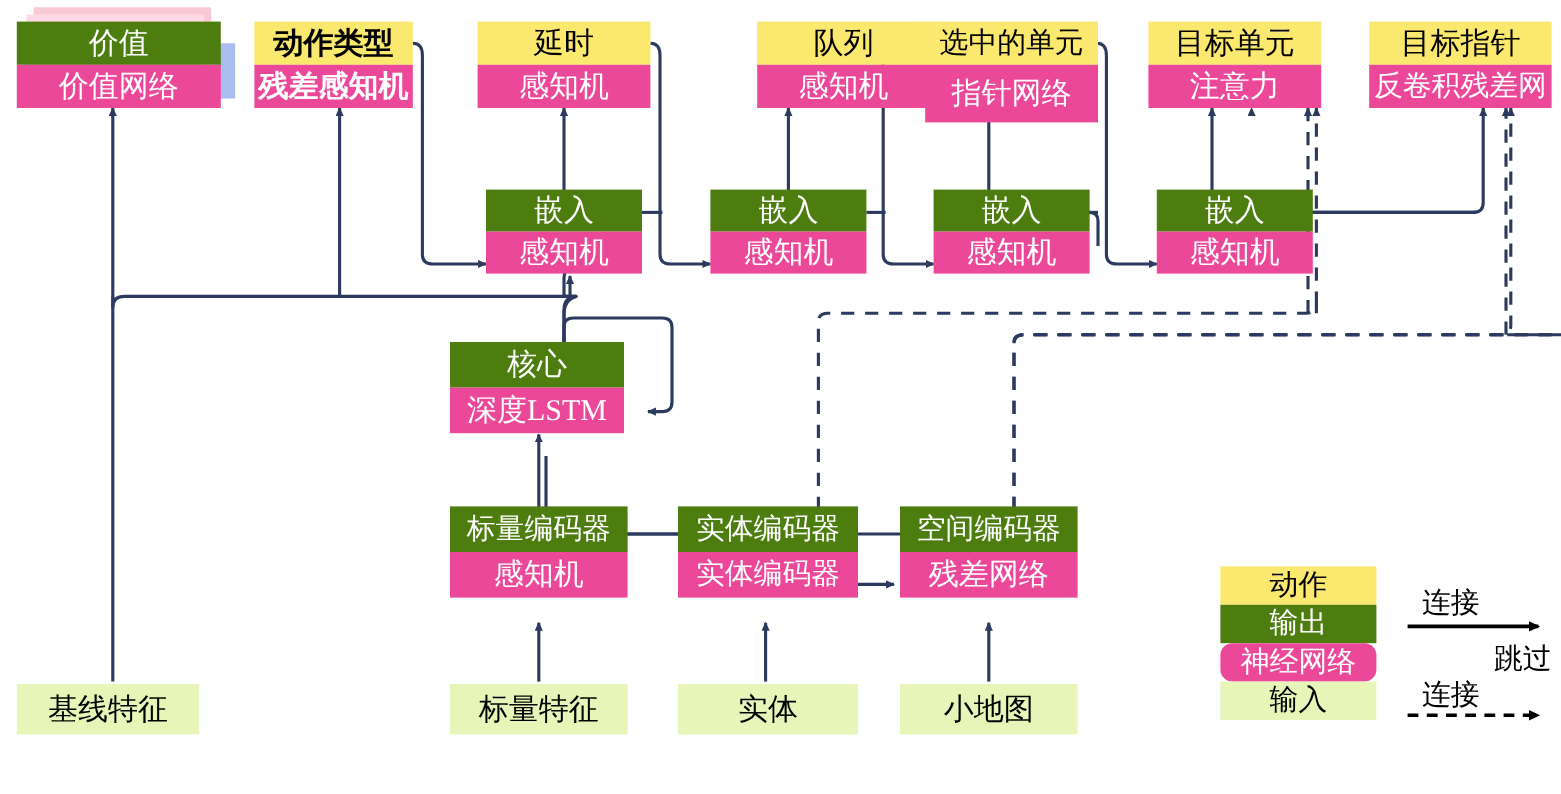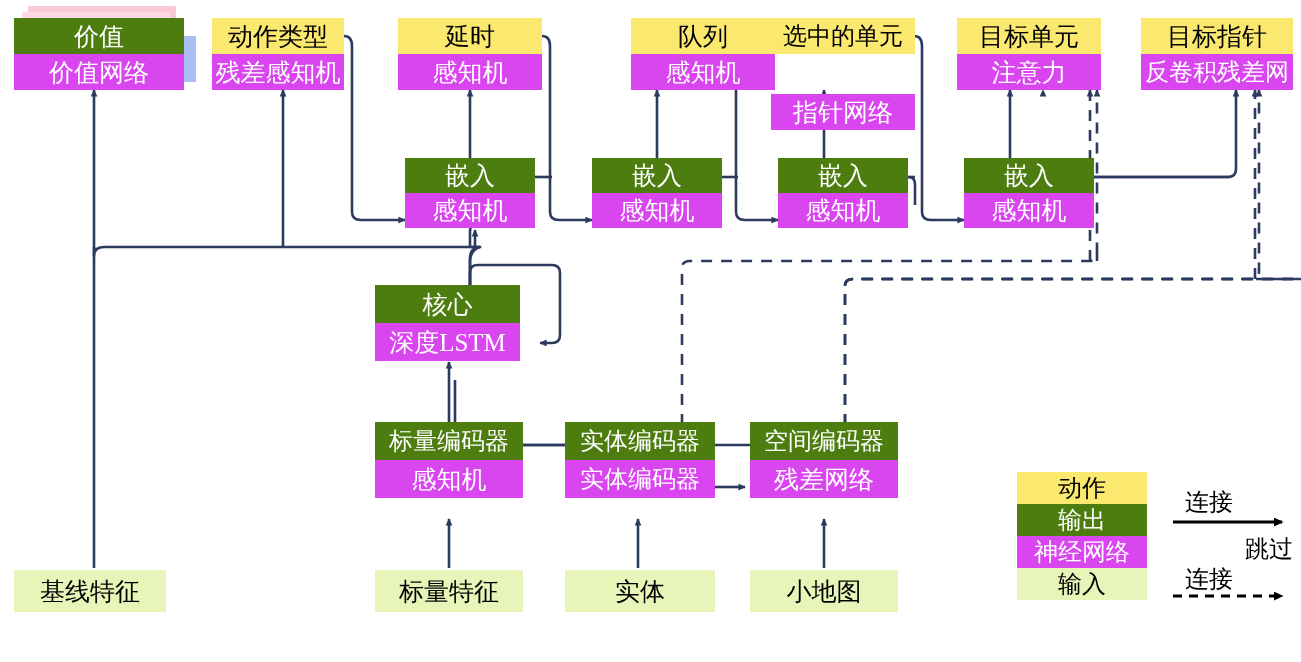--- a/index.html
+++ b/index.html
@@ -4,21 +4,21 @@
 <style>
   html,body{margin:0;padding:0;background:#ffffff;}
   body{width:1301px;height:662px;font-family:"Liberation Serif","DejaVu Serif",serif;}
   #stage{position:relative;width:1301px;height:662px;overflow:hidden;background:#fff;}
   svg#wires{position:absolute;left:0;top:0;width:1301px;height:662px;}
   .node{position:absolute;box-sizing:border-box;}
   .cell{display:flex;align-items:center;justify-content:center;text-align:center;
         box-sizing:border-box;white-space:nowrap;line-height:1;letter-spacing:0px;}
   .top-action{background:#fbe96f;color:#000000;}
   .top-output{background:#4d7c0f;color:#ffffff;}
-  .net{background:#d946ef;color:#ffffff;}
+  .net{background:#ec4899;color:#ffffff;}
   .input{background:#e8f5b8;color:#000000;}
   .ghost{position:absolute;border-radius:1px;}
   .legend{position:absolute;}
   .legend .cell{justify-content:center;}
   .lg-label{position:absolute;text-align:left;color:#000;white-space:nowrap;}
 </style>
 </head>
 <body>
 
 <div id="stage">
@@ -101,38 +101,38 @@
   </svg>
 
   <div class="ghost" style="left:28px;top:6px;width:148px;height:26px;background:#f9c9d6;"></div>
   <div class="ghost" style="left:22px;top:12px;width:148px;height:70px;background:#ffd9e4;"></div>
   <div class="ghost" style="left:182px;top:36px;width:14px;height:46px;background:#aabcf0;"></div>
   <div class="node" style="left:14px;top:18px;width:170px;height:72px;">
     <div class="cell top-output" style="width:170px;height:36px;font-size:25px;">价值</div>
     <div class="cell net" style="width:170px;height:36px;font-size:25px;">价值网络</div>
   </div>
 
-  <div class="node" style="left:212px;top:18px;width:144px;height:72px;">
+  <div class="node" style="left:212px;top:18px;width:144px;height:72px;font-weight:bold;">
     <div class="cell top-action" style="width:132px;height:36px;font-size:25px;">动作类型</div>
     <div class="cell net" style="width:132px;height:36px;font-size:25px;text-align:center;">残差感知机</div>
   </div>
 
   <div class="node" style="left:398px;top:18px;width:144px;height:72px;">
     <div class="cell top-action" style="width:144px;height:36px;font-size:25px;">延时</div>
     <div class="cell net" style="width:144px;height:36px;font-size:25px;">感知机</div>
   </div>
 
   <div class="node" style="left:585px;top:18px;width:144px;height:72px;margin-left:46px;">
     <div class="cell top-action" style="width:144px;height:36px;font-size:25px;">队列</div>
     <div class="cell net" style="width:144px;height:36px;font-size:25px;">感知机</div>
   </div>
 
   <div class="node" style="left:771px;top:18px;width:144px;height:72px;">
     <div class="cell top-action" style="width:144px;height:36px;font-size:24px;">选中的单元</div>
-    <div class="cell net" style="width:144px;height:36px;font-size:25px;margin-top:40px;">指针网络</div>
+    <div class="cell net" style="width:144px;height:48px;font-size:25px;">指针网络</div>
   </div>
 
   <div class="node" style="left:957px;top:18px;width:144px;height:72px;">
     <div class="cell top-action" style="width:144px;height:36px;font-size:25px;">目标单元</div>
     <div class="cell net" style="width:144px;height:36px;font-size:25px;">注意力</div>
   </div>
 
   <div class="node" style="left:1141px;top:18px;width:152px;height:72px;">
     <div class="cell top-action" style="width:152px;height:36px;font-size:25px;">目标指针</div>
     <div class="cell net" style="width:152px;height:36px;font-size:24px;">反卷积残差网</div>
@@ -174,21 +174,21 @@
   </div>
 
   <div class="cell input node" style="left:14px;top:570px;width:152px;height:42px;font-size:25px;">基线特征</div>
   <div class="cell input node" style="left:375px;top:570px;width:148px;height:42px;font-size:25px;">标量特征</div>
   <div class="cell input node" style="left:565px;top:570px;width:150px;height:42px;font-size:25px;">实体</div>
   <div class="cell input node" style="left:750px;top:570px;width:148px;height:42px;font-size:25px;">小地图</div>
 
   <div class="legend" style="left:1017px;top:472px;width:130px;">
     <div class="cell top-action" style="width:130px;height:32px;font-size:24px;">动作</div>
     <div class="cell top-output" style="width:130px;height:32px;font-size:24px;">输出</div>
-    <div class="cell net" style="width:130px;height:32px;font-size:24px;">神经网络</div>
+    <div class="cell net" style="width:130px;height:32px;font-size:24px;border-radius:10px;">神经网络</div>
     <div class="cell input" style="width:130px;height:32px;font-size:24px;">输入</div>
   </div>
 
   <div class="lg-label" style="left:1185px;top:486px;width:110px;font-size:24px;">连接</div>
   <div class="lg-label" style="left:1245px;top:533px;width:110px;font-size:24px;">跳过</div>
   <div class="lg-label" style="left:1185px;top:563px;width:110px;font-size:24px;">连接</div>
 
   <svg style="position:absolute;left:1160px;top:470px;width:141px;height:140px;" viewBox="0 0 141 140">
     <defs>
       <marker id="ahl" markerWidth="12" markerHeight="12" refX="8" refY="4.4" orient="auto" markerUnits="userSpaceOnUse">

